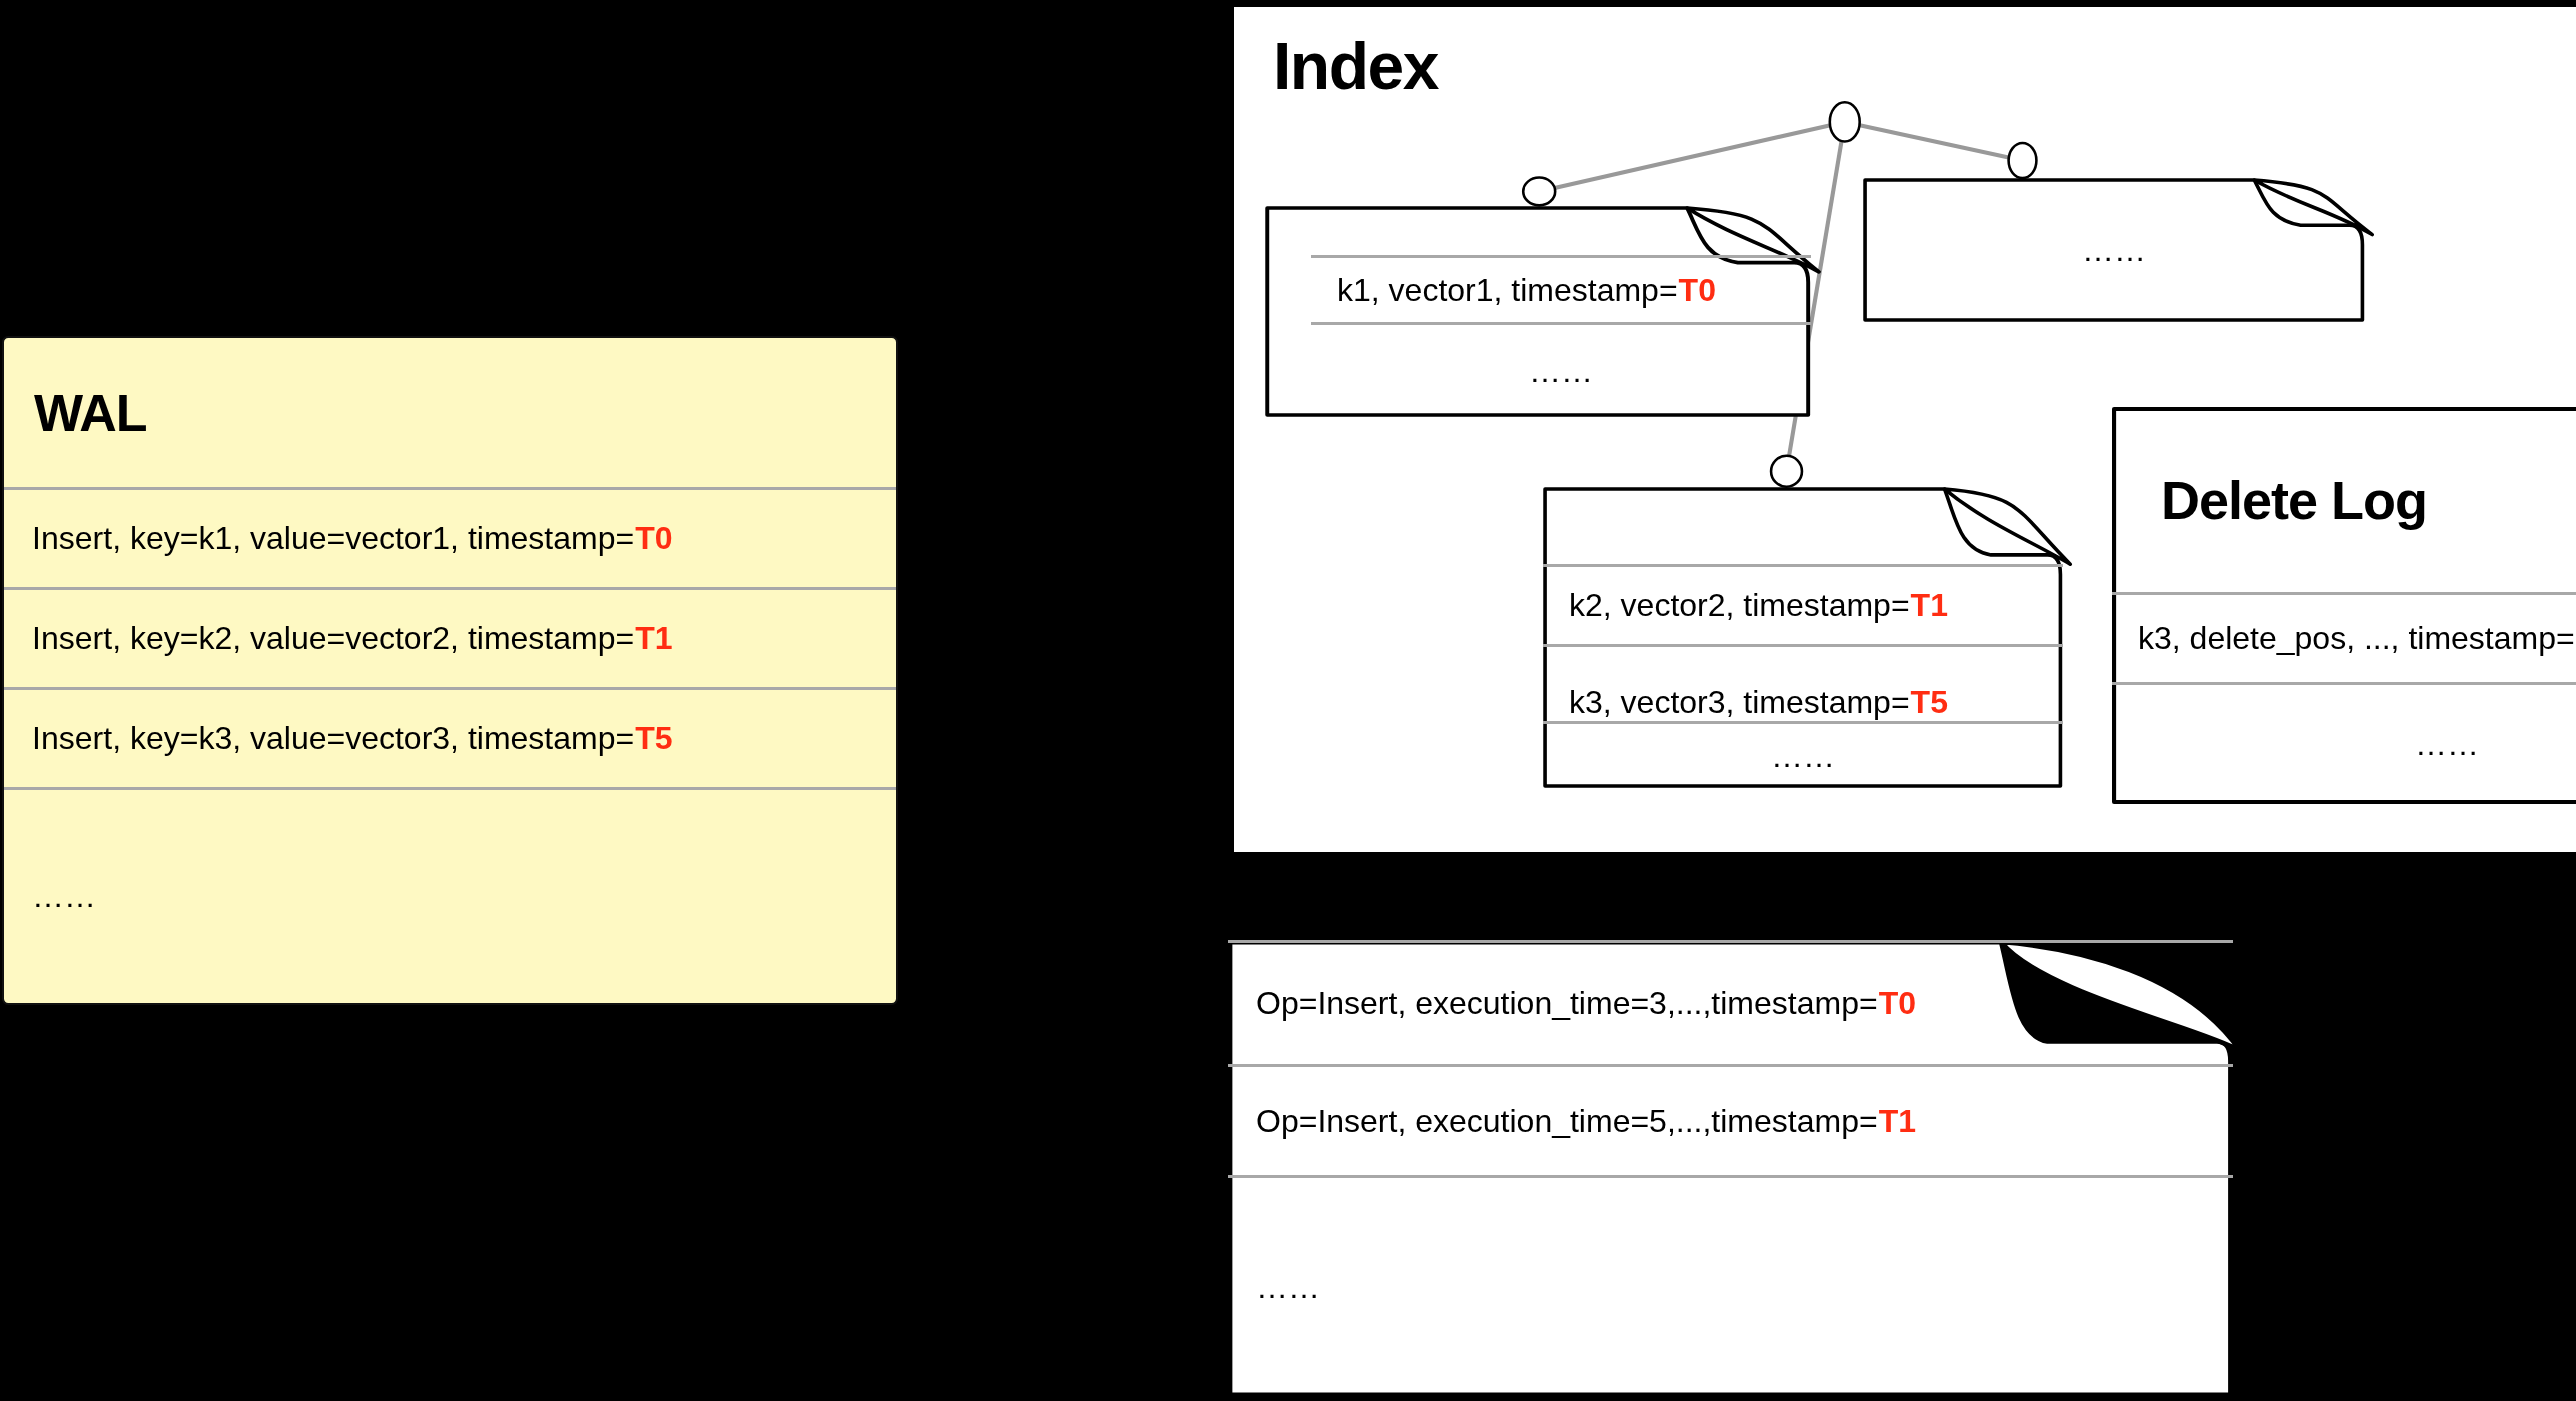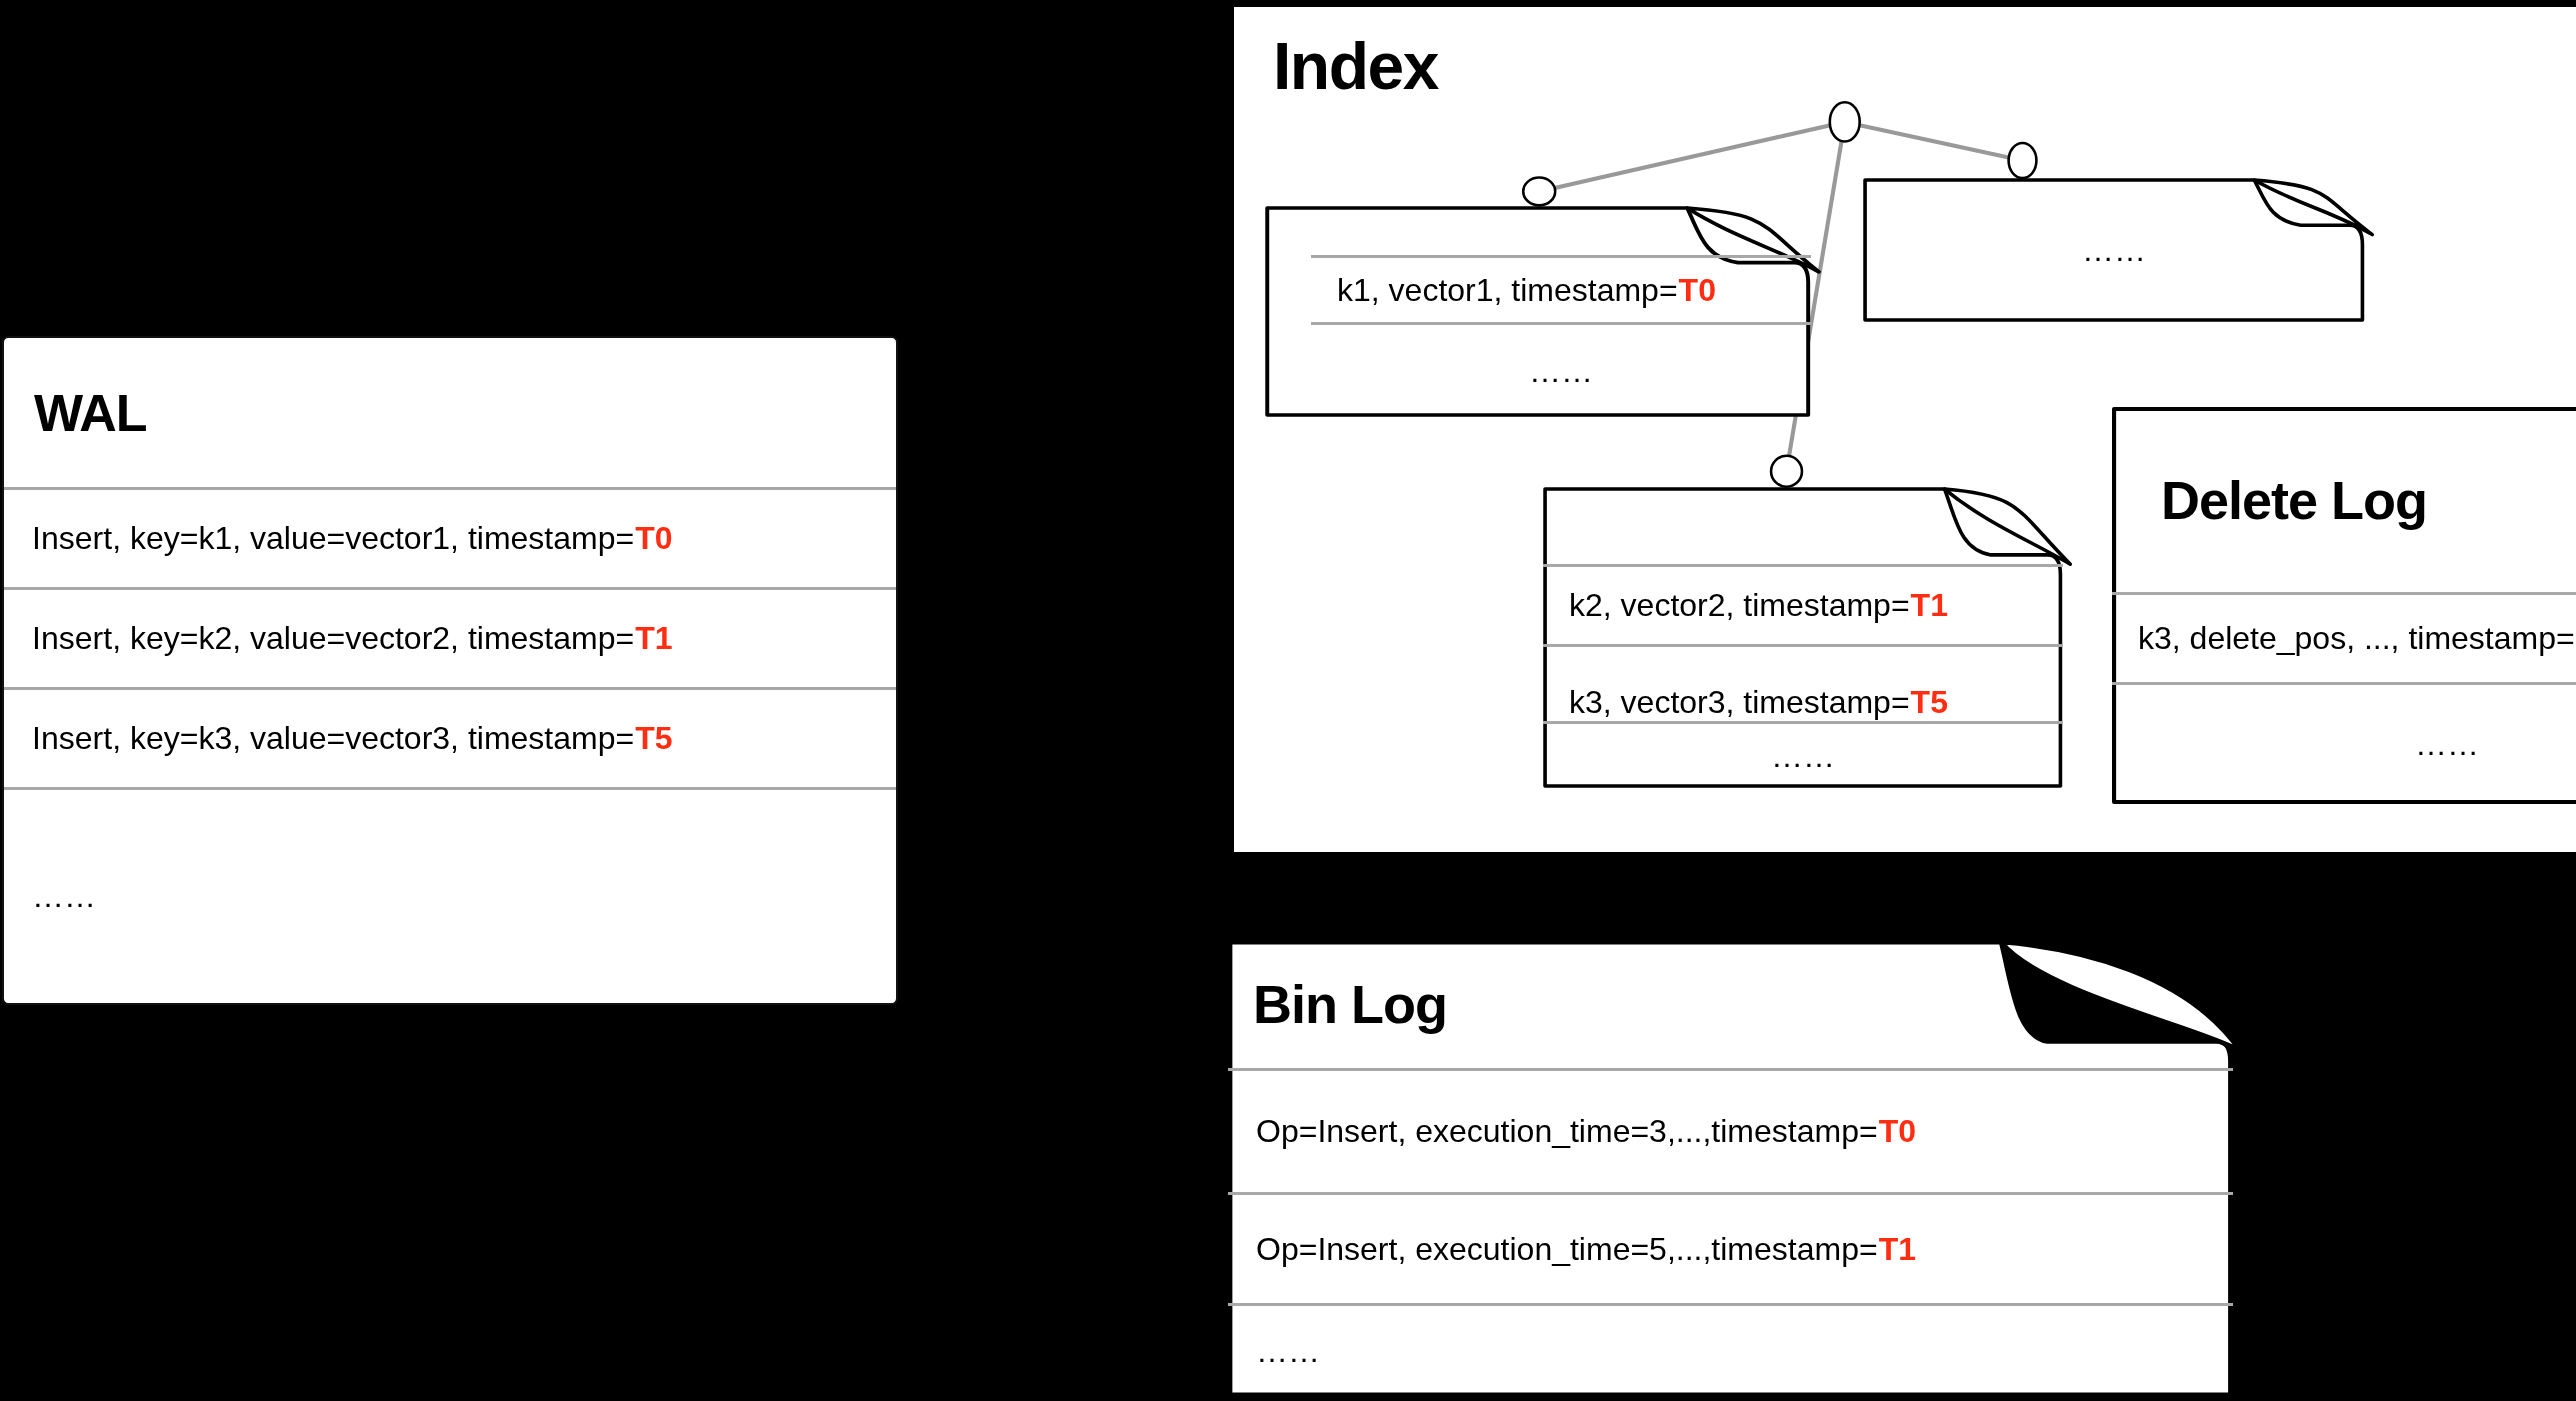--- a/index.html
+++ b/index.html
@@ -1,21 +1,21 @@
 <!DOCTYPE html>
 <html style="--red: #FF2D12; --sep: #A8A8A8; --line: #999999;font-size:8.2px"><head>
 <meta charset="utf-8">
 <style>
   html,body{margin:0;padding:0;background:#000;}
   .canvas{position:relative;width:2817px;height:1402px;background:#000;overflow:hidden;
           font-family:"Liberation Sans","DejaVu Sans",sans-serif;color:#000;}
   :root{--red:#FF2D12;--sep:#A8A8A8;--line:#999999;}
 
   
-  .wal{position:absolute;left:2.1px;top:336px;width:892px;height:665px;background:#ffffff;
+  .wal{position:absolute;left:2.1px;top:336px;width:892px;height:665px;background:#fef9c3;
        border:2.1px solid #111;border-radius:6.2px;display:flex;flex-direction:column;}
   .wal-title{height:149px;display:flex;align-items:center;padding-left:30px;
              font-size:52px;font-weight:700;letter-spacing:-1px;}
   .lrow{border-top:3.1px solid var(--sep);display:flex;align-items:center;
         padding-left:28px;font-size:32px;white-space:nowrap;}
   .wal .lrow{height:97px;flex:none;}
   .wal .lrow.last{flex:1;}
   .ts{color:var(--red);font-weight:700;margin-left:1px;}
 
   
@@ -187,21 +187,20 @@
     <svg class="doc-bg" viewBox="0 0 1950 887" preserveAspectRatio="none">
       <path class="page" fill="#fff" stroke="#000" stroke-width="9" stroke-linejoin="round" d="M 4 883 L 4 4 L 1500 4
      C 1522 92.25, 1530 187, 1590 197
      L 1920 197 C 1938 197, 1945 211, 1945 235
      L 1945 883 Z"></path>
       <path class="flap" fill="#fff" stroke="#000" stroke-width="9" stroke-linejoin="round" d="M 1500 4
      C 1650 16, 1860 65.6, 1964 215
      C 1890 171, 1580 102.5, 1500 4 Z"></path>
     </svg>
     <div class="content">
-      <div class="hdr doc-title">Bin Log</div>
       <div class="lrow r1">
         <span>Op=Insert, execution_time=3,...,timestamp=</span>
           <span class="ts">T0</span>
       </div>
       <div class="lrow r2">
         <span>Op=Insert, execution_time=5,...,timestamp=</span>
           <span class="ts">T1</span>
       </div>
       <div class="lrow rdots">
         <span>……</span>

